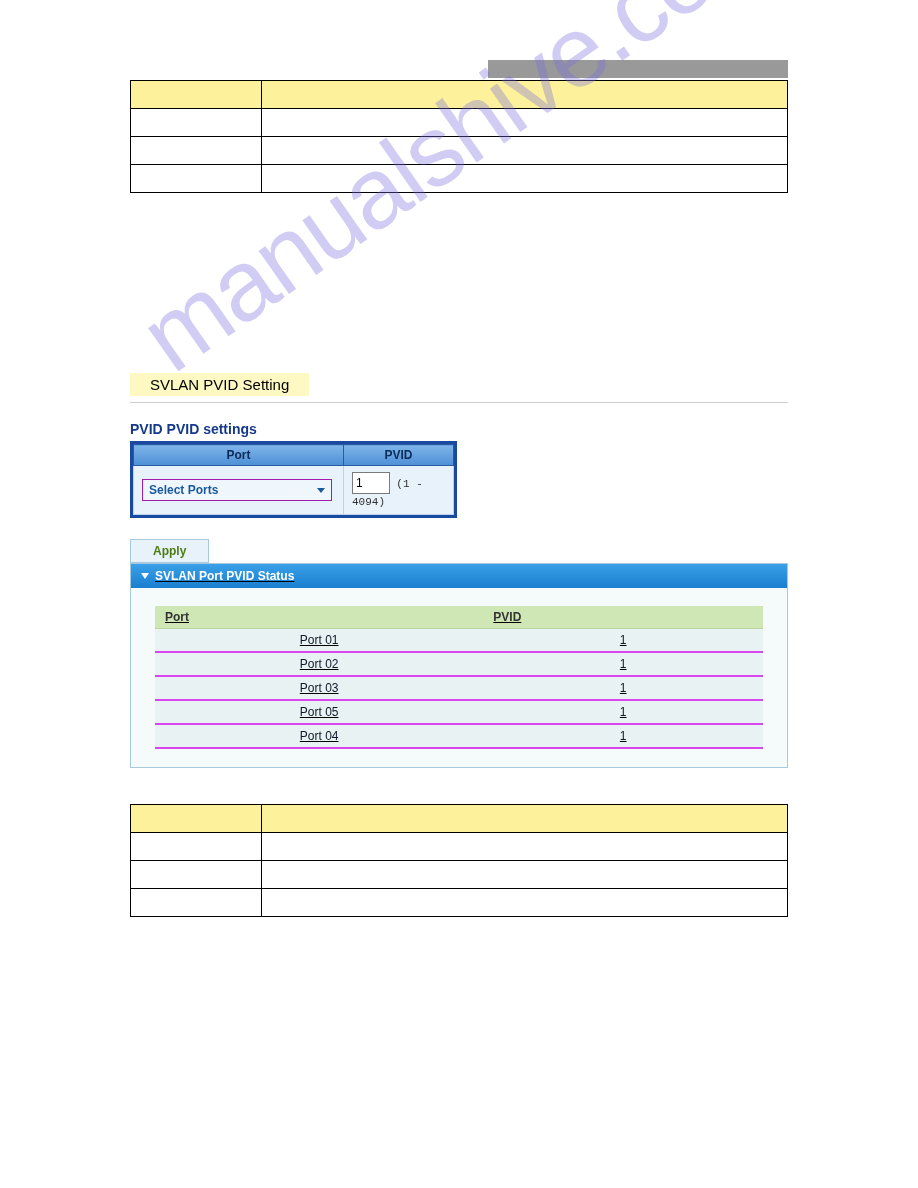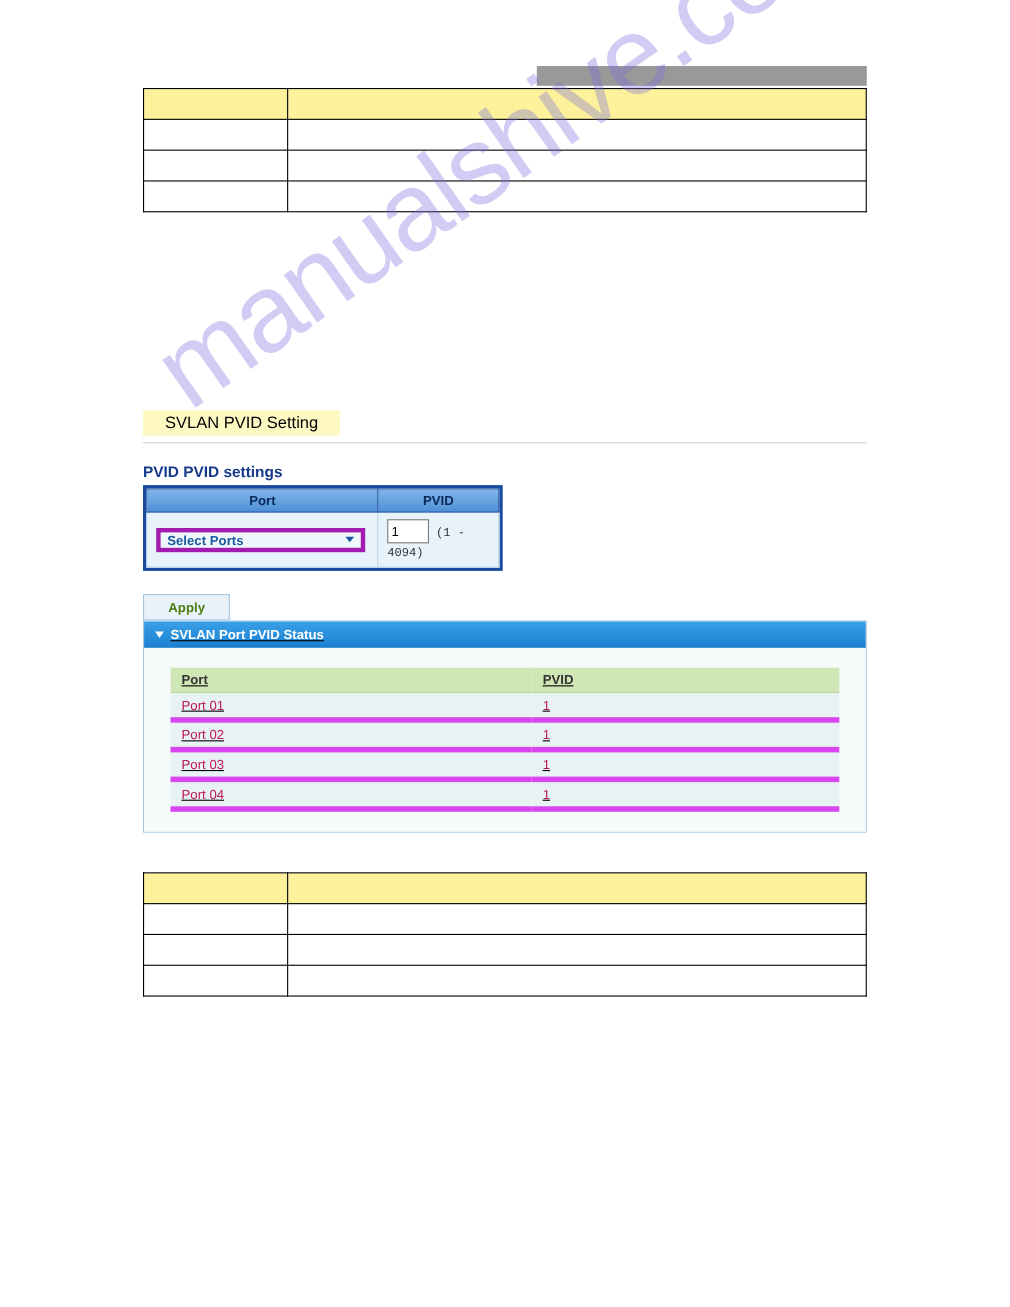--- a/index.html
+++ b/index.html
@@ -105,21 +105,21 @@
     padding: 6px 8px;
     border: 1px solid #b8d4ea;
     vertical-align: middle;
   }
   .dropdown {
     display: inline-flex;
     align-items: center;
     justify-content: space-between;
     width: 190px;
     height: 22px;
-    border: 4px solid #a21caf;
+    border: 1px solid #a21caf;
     background: #f0f7fc;
     color: #1a5a9c;
     font-weight: bold;
     font-size: 12px;
     padding: 0 6px;
     cursor: pointer;
   }
   .dropdown .caret {
     width: 0; height: 0;
     border-left: 4px solid transparent;
@@ -185,23 +185,24 @@
   table.status th {
     background: #cfe7b5;
     color: #333;
     text-align: left;
     padding: 4px 10px;
     font-weight: bold;
     border-bottom: 1px solid #bcd4a0;
   }
   table.status td {
     background: #e8f2f2;
-    color: #be185d;
+    color: #0f172a;
     padding: 4px 10px;
-    border-bottom: 5px solid #d946ef;
+    border-bottom: 2px solid #d946ef;
+    text-align: center;
   }
   .status-body { position: relative; }
 
   .after-gap { height: 36px; }
 </style>
 </head>
 <body>
 
 <div class="page">
 
@@ -289,20 +290,24 @@
             </tr>
             <tr>
               <td>Port 02</td>
               <td>1</td>
             </tr>
             <tr>
               <td>Port 03</td>
               <td>1</td>
             </tr>
             <tr>
+              <td>Port 05</td>
+              <td>1</td>
+            </tr>
+            <tr>
               <td>Port 04</td>
               <td>1</td>
             </tr>
           </tbody>
       </table>
     </div>
   </div>
 
   <div class="after-gap"></div>
 

